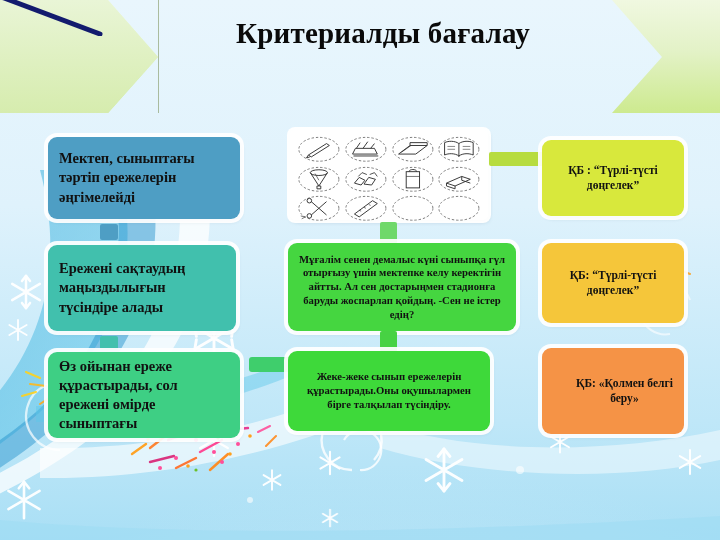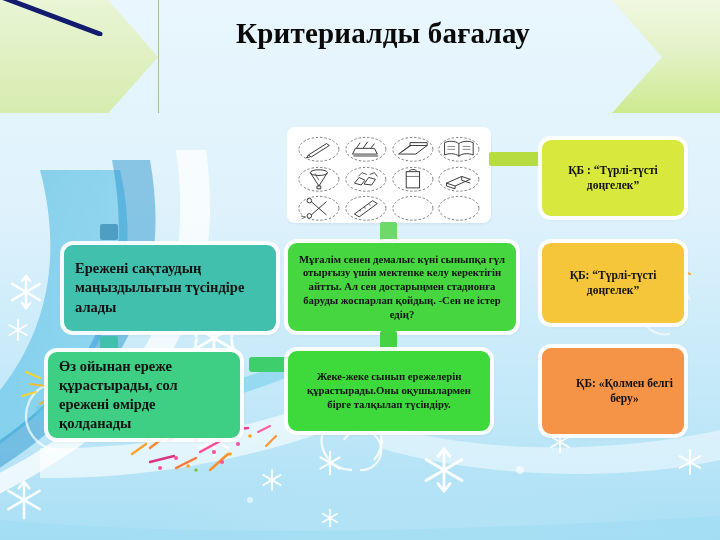--- a/index.html
+++ b/index.html
@@ -54,21 +54,21 @@
     box-shadow:0 0 0 4px rgba(255,255,255,.92), 1px 2px 4px rgba(40,70,90,.25);
     display:flex;align-items:center;
     box-sizing:border-box;
   }
   .box .txt{width:100%;}
   .bx-left{padding:6px 11px;font-size:14.5px;line-height:1.32;font-weight:bold;color:#111;text-align:left;}
   .bx-mid{padding:5px 9px;font-size:10.7px;line-height:1.28;font-weight:bold;color:#111;text-align:center;}
   .bx-right{padding:6px 9px;font-size:11.5px;line-height:1.3;font-weight:bold;color:#111;text-align:center;}
 
   #box-l1{left:48px;top:137px;width:192px;height:82px;background:#4e9ec4;}
-  #box-l2{left:64px;top:245px;width:212px;height:86px;background:#41c0ad;}
+  #box-l2{left:48px;top:245px;width:188px;height:86px;background:#41c0ad;}
   #box-l3{left:48px;top:352px;width:192px;height:86px;background:#3ecf84;}
 
   #card-icons{
     position:absolute;left:290px;top:130px;width:198px;height:90px;
     background:#ffffff;border-radius:5px;
     box-shadow:0 0 0 3px rgba(255,255,255,.95), 1px 2px 4px rgba(40,70,90,.22);
     padding:5px 6px;box-sizing:border-box;
   }
   #icon-grid{
     width:100%;height:100%;
@@ -221,27 +221,30 @@
   </div>
 
   <div id="banner"></div>
   <div id="banner-left-fold"></div>
   <div id="banner-divider"></div>
   <svg id="navy-slash" viewBox="0 0 104 40">
     <line x1="2" y1="2" x2="98" y2="38" stroke="#131b6e" stroke-width="5" stroke-linecap="round"></line>
   </svg>
   <div id="title">Критериалды бағалау</div>
 
+  <div class="box bx-left" id="box-l1">
+    <div class="txt">Мектеп, сыныптағы тәртіп ережелерін әңгімелейді</div>
+  </div>
   <div class="conn" id="conn-l1"></div>
   <div class="box bx-left" id="box-l2">
     <div class="txt">Ережені сақтаудың маңыздылығын түсіндіре алады</div>
   </div>
   <div class="conn" id="conn-l2"></div>
   <div class="box bx-left" id="box-l3">
-    <div class="txt">Өз ойынан ереже құрастырады, сол ережені өмірде қолданады</div>
+    <div class="txt">Өз ойынан ереже құрастырады, сол ережені өмірде сыныптағы</div>
   </div>
 
   <div id="card-icons">
     <div id="icon-grid">
       <div class="ic">
         <svg viewBox="0 0 48 30">
             <ellipse cx="24" cy="15" rx="21" ry="12.5" fill="none" stroke="#777" stroke-width="1" stroke-dasharray="2.5 2"></ellipse>
             <path d="M13 21 L32 9 l3 2 -19 12 z" fill="none" stroke="#333" stroke-width="1"></path>
             <path d="M13 21 l-2 3 3.5 -1" fill="none" stroke="#333" stroke-width="1"></path>
           </svg>

